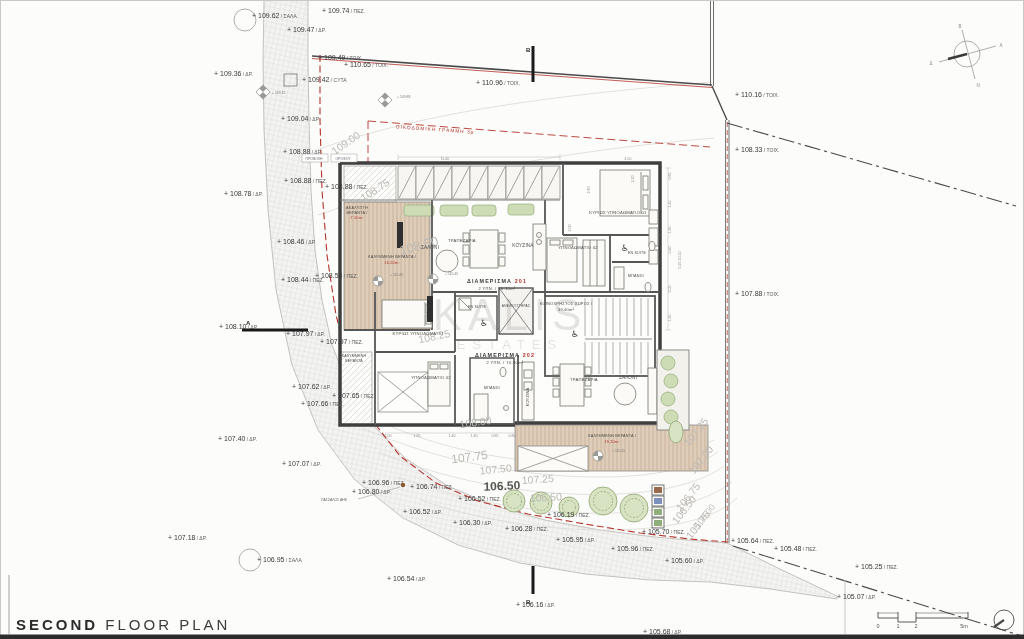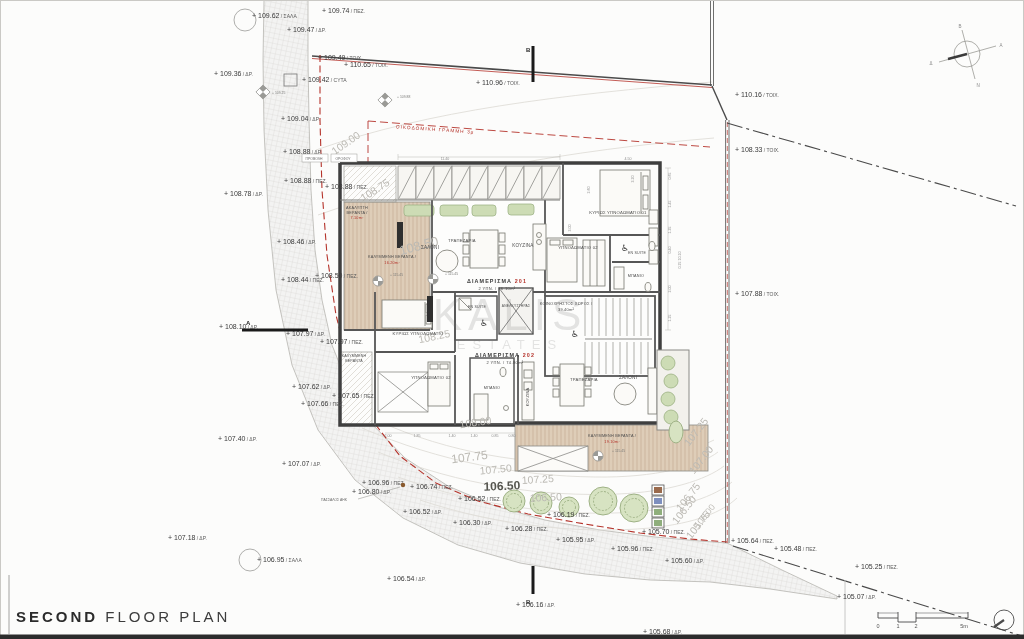--- a/index.html
+++ b/index.html
@@ -16,21 +16,21 @@
 .tl{font-size:3.4px;fill:#7a7a78}
 .ap{font-size:5.4px;font-weight:700;letter-spacing:1.1px;fill:#3a3a3a;text-anchor:middle}
 .apsub{font-size:4px;fill:#474747;text-anchor:middle;letter-spacing:.4px}
 .secl{font-size:6px;font-weight:700;fill:#1e1e1e}
 .sb{font-size:5.5px;fill:#555;text-anchor:middle}
 .cl{font-size:4.5px;fill:#8a8a8a;text-anchor:middle}
 .wm1{font-size:44px;letter-spacing:6px;fill:rgba(110,110,110,.18);text-anchor:middle}
 .wm2{font-size:13px;letter-spacing:7px;fill:rgba(110,110,110,.18);text-anchor:middle}
 .bl{font-size:4.8px;letter-spacing:1px;fill:#b5342c;text-anchor:middle}
 .pr{font-size:3.4px;fill:#666;text-anchor:middle}
-.title{position:absolute;left:16px;bottom:14px;font-size:15px;letter-spacing:3px;color:#2b2b2b;white-space:pre}
+.title{position:absolute;left:16px;bottom:6px;font-size:15px;letter-spacing:3px;color:#2b2b2b;white-space:pre}
 .title .b{font-weight:700}
 .title .l{font-weight:400;color:#3c3c3c}
 </style>
 </head>
 <body>
 
 <div class="canvas">
 <svg width="1024" height="639" viewBox="0 0 1024 639">
 <defs>
   <pattern id="roadgrid" width="5" height="5" patternUnits="userSpaceOnUse" patternTransform="rotate(12)">

